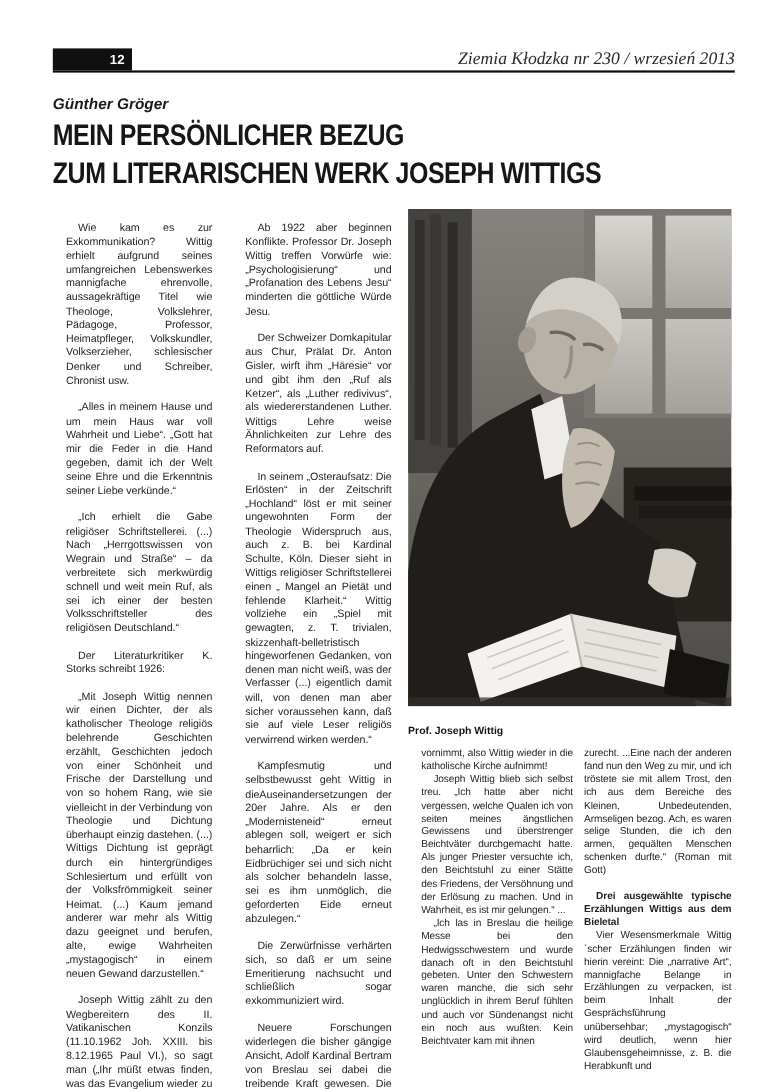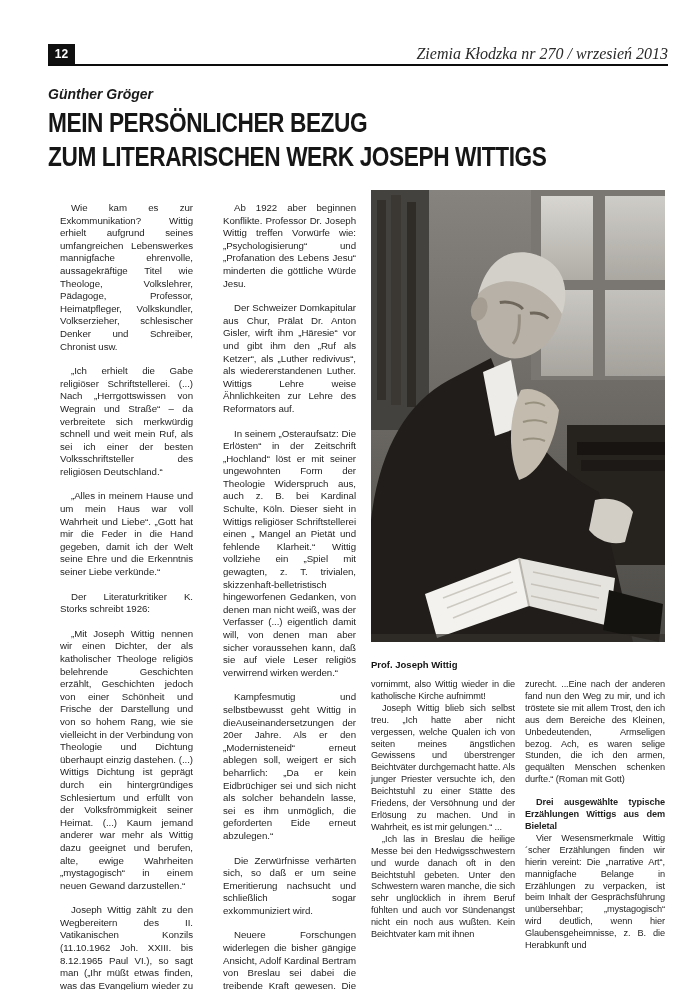--- a/index.html
+++ b/index.html
@@ -4,21 +4,21 @@
 <style>
   html,body{margin:0;padding:0;background:#ffffff;}
   .page{
     position:relative;width:700px;height:990px;background:#ffffff;
     font-family:"Liberation Sans",sans-serif;color:#1f1f1f;overflow:hidden;
   }
   
   .pagenum{
     position:absolute;left:48px;top:44px;width:27px;height:20px;
     background:#101010;color:#ffffff;font-size:12px;font-weight:bold;
-    display:flex;align-items:center;justify-content:center;
+    display:flex;align-items:center;justify-content:center;padding-left:45px;
   }
   .edition{
     position:absolute;right:32px;top:45px;
     font-family:"Liberation Serif",serif;font-style:italic;font-size:16px;color:#2a2a2a;
   }
   .rule{position:absolute;left:48px;top:64px;width:620px;height:2px;background:#0c0c0c;}
   .author{
     position:absolute;left:48px;top:86px;
     font-size:14px;font-weight:bold;font-style:italic;color:#1b1b1b;
   }
@@ -32,47 +32,47 @@
   .col{position:absolute;top:190px;text-align:justify;}
   .col p{margin:12px;text-indent:11px;}
   .bodytext{font-size:9.7px;line-height:12.6px;letter-spacing:-0.05px;}
   .col1{left:48px;width:157px;}
   .col2{left:211px;width:157px;}
   .col p.cont{text-indent:0;}
   
   .photo-region{position:absolute;left:371px;top:190px;width:294px;}
   .photo{display:block;width:294px;height:452px;}
   .caption{margin-top:17px;font-size:9.5px;font-weight:bold;color:#141414;}
-  .subcols{display:flex;gap:10px;margin-top:9px;}
+  .subcols{display:flex;gap:10px;margin-top:9px;margin-left:12px;}
   .scol{text-align:justify;font-size:9.2px;line-height:11.9px;letter-spacing:-0.1px;}
   .scol p{margin:0;text-indent:11px;}
   .scol p.cont{text-indent:0;}
   .c3{width:144px;}
   .c4{width:140px;}
   .scol p.subhead{font-weight:bold;margin-top:11px;}
 </style>
 </head>
 <body>
 
 <div class="page">
 
   <div class="pagenum">12</div>
-  <div class="edition">Ziemia Kłodzka nr 270 / wrzesień 2013</div>
+  <div class="edition">Ziemia Kłodzka nr 230 / wrzesień 2013</div>
   <div class="rule"></div>
 
   <div class="author">Günther Gröger</div>
   <h1 class="title">
     <span class="tl">MEIN PERSÖNLICHER BEZUG</span>
     <span class="tl">ZUM LITERARISCHEN WERK JOSEPH WITTIGS</span>
   </h1>
 
   <div class="col col1 bodytext">
     <p>Wie kam es zur Exkommunikation? Wittig erhielt aufgrund seines umfangreichen Lebenswerkes mannigfache ehrenvolle, aussagekräftige Titel wie Theologe, Volkslehrer, Pädagoge, Professor, Heimatpfleger, Volkskundler, Volkserzieher, schlesischer Denker und Schreiber, Chronist usw.</p>
+    <p>„Alles in meinem Hause und um mein Haus war voll Wahrheit und Liebe“. „Gott hat mir die Feder in die Hand gegeben, damit ich der Welt seine Ehre und die Erkenntnis seiner Liebe verkünde.“</p>
     <p>„Ich erhielt die Gabe religiöser Schriftstellerei. (...) Nach „Herrgottswissen von Wegrain und Straße“ – da verbreitete sich merkwürdig schnell und weit mein Ruf, als sei ich einer der besten Volksschriftsteller des religiösen Deutschland.“</p>
-    <p>„Alles in meinem Hause und um mein Haus war voll Wahrheit und Liebe“. „Gott hat mir die Feder in die Hand gegeben, damit ich der Welt seine Ehre und die Erkenntnis seiner Liebe verkünde.“</p>
     <p>Der Literaturkritiker K. Storks schreibt 1926:</p>
     <p>„Mit Joseph Wittig nennen wir einen Dichter, der als katholischer Theologe religiös belehrende Geschichten erzählt, Geschichten jedoch von einer Schönheit und Frische der Darstellung und von so hohem Rang, wie sie vielleicht in der Verbindung von Theologie und Dichtung überhaupt einzig dastehen. (...) Wittigs Dichtung ist geprägt durch ein hintergründiges Schlesiertum und erfüllt von der Volksfrömmigkeit seiner Heimat. (...) Kaum jemand anderer war mehr als Wittig dazu geeignet und berufen, alte, ewige Wahrheiten „mystagogisch“ in einem neuen Gewand darzustellen.“</p>
     <p>Joseph Wittig zählt zu den Wegbereitern des II. Vatikanischen Konzils (11.10.1962 Joh. XXIII. bis 8.12.1965 Paul VI.), so sagt man („Ihr müßt etwas finden, was das Evangelium wieder zu einer Frohbotschaft macht! Erlösungsmittel statt Zuchtmittel!“), und wer den jetzigen Papst Franziskus von der Zärtlichkeit und Barmherzigkeit</p>
   </div>
 
   <div class="col col2 bodytext">
     <p>Ab 1922 aber beginnen Konflikte. Professor Dr. Joseph Wittig treffen Vorwürfe wie: „Psychologisierung“ und „Profanation des Lebens Jesu“ minderten die göttliche Würde Jesu.</p>
     <p>Der Schweizer Domkapitular aus Chur, Prälat Dr. Anton Gisler, wirft ihm „Häresie“ vor und gibt ihm den „Ruf als Ketzer“, als „Luther redivivus“, als wiedererstandenen Luther. Wittigs Lehre weise Ähnlichkeiten zur Lehre des Reformators auf.</p>
     <p>In seinem „Osteraufsatz: Die Erlösten“ in der Zeitschrift „Hochland“ löst er mit seiner ungewohnten Form der Theologie Widerspruch aus, auch z. B. bei Kardinal Schulte, Köln. Dieser sieht in Wittigs religiöser Schriftstellerei einen „ Mangel an Pietät und fehlende Klarheit.“ Wittig vollziehe ein „Spiel mit gewagten, z. T. trivialen, skizzenhaft-belletristisch hingeworfenen Gedanken, von denen man nicht weiß, was der Verfasser (...) eigentlich damit will, von denen man aber sicher voraussehen kann, daß sie auf viele Leser religiös verwirrend wirken werden.“</p>
     <p>Kampfesmutig und selbstbewusst geht Wittig in dieAuseinandersetzungen der 20er Jahre. Als er den „Modernisteneid“ erneut ablegen soll, weigert er sich beharrlich: „Da er kein Eidbrüchiger sei und sich nicht als solcher behandeln lasse, sei es ihm unmöglich, die geforderten Eide erneut abzulegen.“</p>

